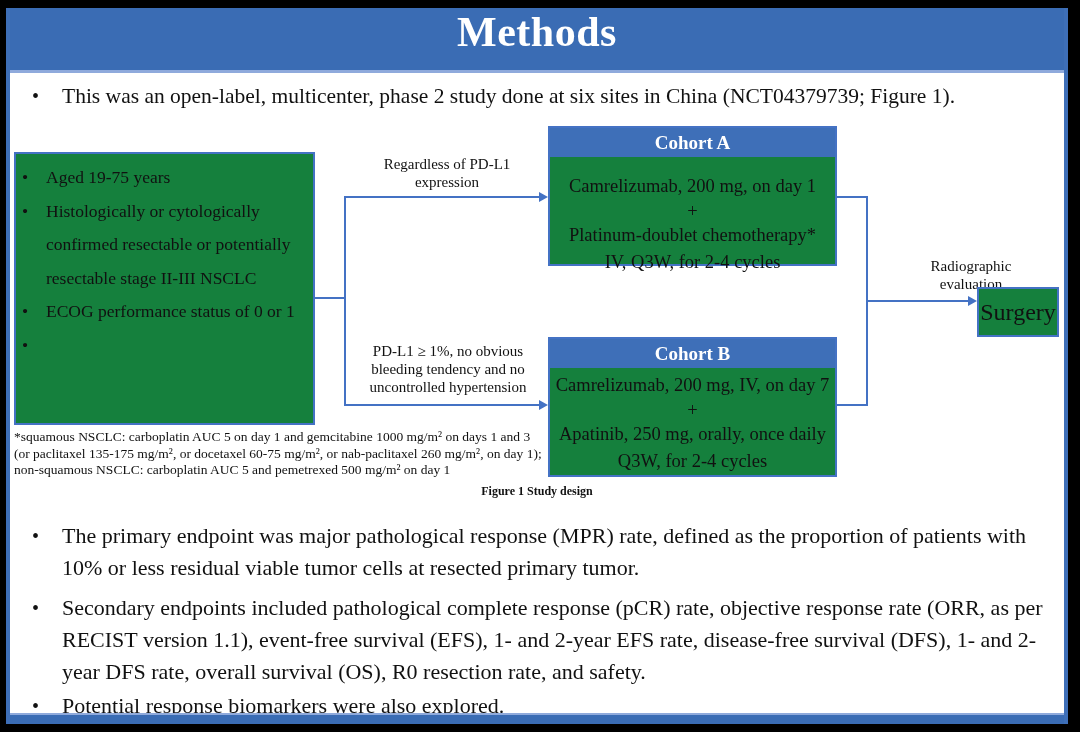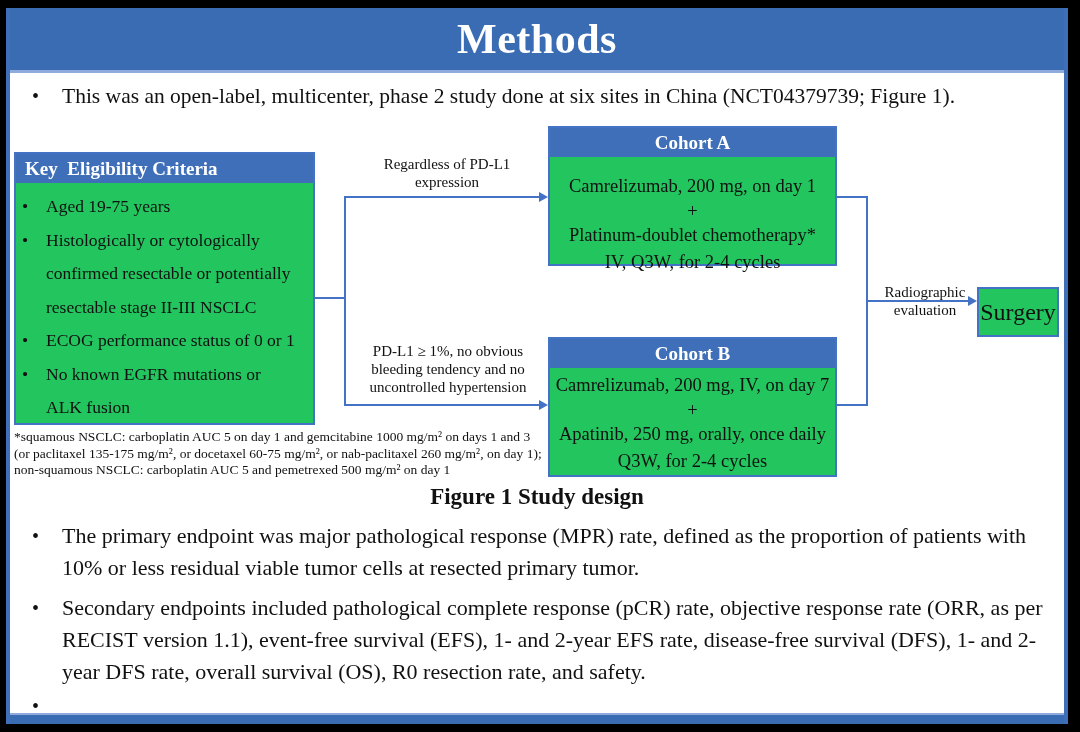--- a/index.html
+++ b/index.html
@@ -9,38 +9,38 @@
     overflow:hidden;
   }
   .slide{
     position:absolute;left:6px;top:8px;width:1062px;height:716px;
     background:#ffffff;box-sizing:border-box;
     border-left:4px solid #3E6FB8;border-right:4px solid #3E6FB8;
   }
   .title-bar{
     position:absolute;left:0;top:0;width:100%;height:62px;
     background:#3A6CB4;border-bottom:3px solid #8FAADC;
-    display:flex;align-items:center;justify-content:center;
+    display:flex;align-items:flex-start;justify-content:center;
   }
   .title-bar h1{
     margin:0;color:#fff;font-size:42px;font-weight:bold;letter-spacing:.5px;
   }
   .bottom-bar{
     position:absolute;left:0;bottom:0;width:100%;height:9px;
     background:#3A6CB4;border-top:2px solid #8FAADC;
   }
   .bullet-row{position:absolute;display:flex;font-size:22px;line-height:32px;}
   .bullet-row .marker{width:30px;flex:0 0 30px;font-size:20px;}
   .intro{left:22px;top:72px;width:1024px;font-size:21.5px;}
   .ep1{left:22px;top:512px;width:1020px;}
   .ep2{left:22px;top:584px;width:1020px;}
   .ep3{left:22px;top:682px;width:1020px;}
 
   
-  .fig-box{position:absolute;box-sizing:border-box;background:#22c55e;border:2px solid #4472C4;}
+  .fig-box{position:absolute;box-sizing:border-box;background:#15803d;border:2px solid #4472C4;}
   .fig-box .box-header{
     background:#3E6FB8;color:#fff;font-weight:bold;font-size:19px;
     height:29px;line-height:29px;box-sizing:border-box;
   }
   .eligibility{left:4px;top:144px;width:301px;height:273px;}
   .eligibility .box-header{padding-left:9px;white-space:pre-wrap;}
   .elig-body{padding:7px 4px 0 6px;}
   .elig-item{display:flex;font-size:17.5px;line-height:33.5px;}
   .elig-item .marker{width:24px;flex:0 0 24px;}
   .elig-item .txt{max-width:272px;}
@@ -52,69 +52,67 @@
   .cohort .box-header{text-align:center;}
   .cohort .line{font-size:18.5px;line-height:27px;}
   .cohort .plus{font-size:18.5px;line-height:22px;}
 
   .surgery{left:967px;top:279px;width:82px;height:50px;
     display:flex;align-items:center;justify-content:center;font-size:24px;}
 
   .flabel{position:absolute;font-size:15px;line-height:18px;text-align:center;color:#111;}
   .label-top{left:347px;top:147px;width:180px;}
   .label-bottom{left:342px;top:334px;width:192px;}
-  .label-eval{left:863px;top:249px;width:104px;margin-top:26px;}
+  .label-eval{left:909px;top:249px;width:104px;}
 
   .fig-line{position:absolute;background:#4472C4;}
   .arrowhead{
     position:absolute;width:0;height:0;
     border-top:5px solid transparent;border-bottom:5px solid transparent;
     border-left:9px solid #4472C4;
   }
   .footnote{
     position:absolute;left:4px;top:421px;width:534px;
     font-size:13.5px;line-height:16.5px;
   }
   .caption{
     position:absolute;left:0;top:476px;width:100%;text-align:center;
-    font-weight:bold;font-size:23px;
+    font-weight:bold;font-size:12px;
   }
 </style>
 </head>
 <body>
 
 <div class="slide">
 
   <div class="title-bar">
     <h1>Methods</h1>
   </div>
 
   <div class="bullet-row intro">
     <span class="marker">•</span>
     <div>This was an open-label, multicenter, phase 2 study done at six sites in China (NCT04379739; Figure 1).</div>
   </div>
 
   <div class="fig-box eligibility">
-    <div class="box-header">Key  Eligibility Criteria</div>
     <div class="elig-body">
       <div class="elig-item">
         <span class="marker">•</span>
         <div class="txt">Aged 19-75 years</div>
       </div>
       <div class="elig-item">
         <span class="marker">•</span>
         <div class="txt">Histologically or cytologically confirmed resectable or potentially resectable stage II-III NSCLC</div>
       </div>
       <div class="elig-item">
         <span class="marker">•</span>
         <div class="txt">ECOG performance status of 0 or 1</div>
       </div>
       <div class="elig-item narrow">
         <span class="marker">•</span>
-        <div class="txt">No known EGFR mutations or ALK fusion</div>
       </div>
     </div>
   </div>
 
   <div class="flabel label-top">Regardless of PD-L1 expression</div>
   <div class="flabel label-bottom">PD-L1 ≥ 1%, no obvious bleeding tendency and no uncontrolled hypertension</div>
 
   <div class="fig-line" style="left:305px;top:289px;width:31px;height:2px;"></div>
   <div class="fig-line" style="left:334px;top:188px;width:2px;height:210px;"></div>
   <div class="fig-line" style="left:336px;top:188px;width:194px;height:2px;"></div>
@@ -160,16 +158,17 @@
   <div class="bullet-row ep1">
     <span class="marker">•</span>
     <div>The primary endpoint was major pathological response (MPR) rate, defined as the proportion of patients with 10% or less residual viable tumor cells at resected primary tumor.</div>
   </div>
   <div class="bullet-row ep2">
     <span class="marker">•</span>
     <div>Secondary endpoints included pathological complete response (pCR) rate, objective response rate (ORR, as per RECIST version 1.1), event-free survival (EFS), 1- and 2-year EFS rate, disease-free survival (DFS), 1- and 2-year DFS rate, overall survival (OS), R0 resection rate, and safety.</div>
   </div>
   <div class="bullet-row ep3">
     <span class="marker">•</span>
+    <div>Potential response biomarkers were also explored.</div>
   </div>
 
   <div class="bottom-bar"></div>
 </div>
 
 </body></html>

